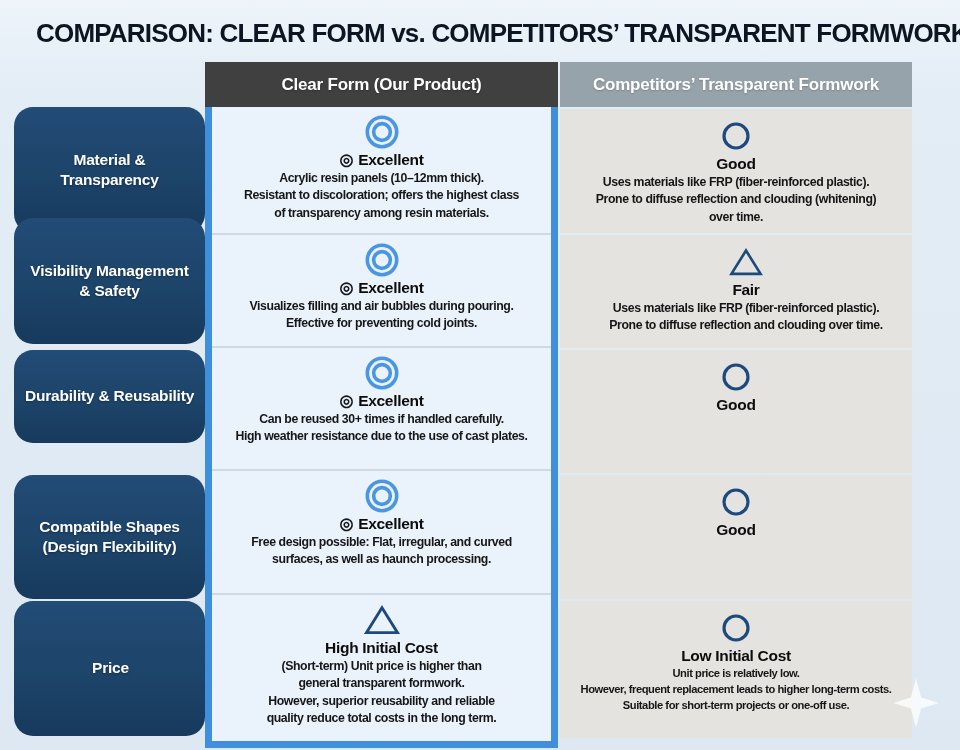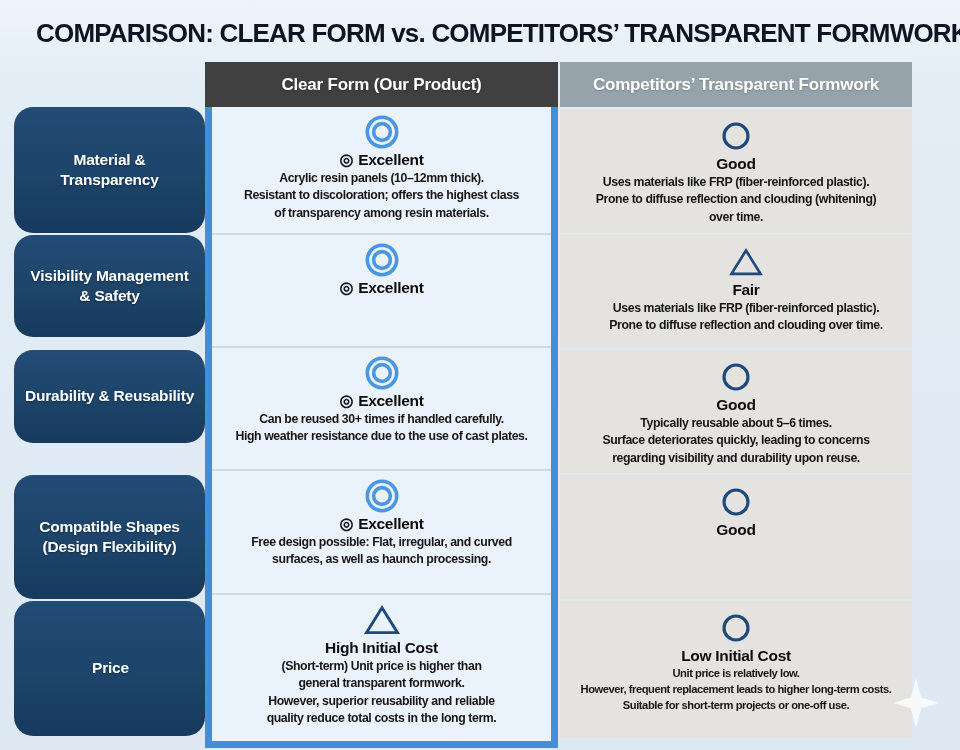--- a/index.html
+++ b/index.html
@@ -24,21 +24,21 @@
     position:absolute; left:0; width:191px;
     background: linear-gradient(180deg,#224b76 0%, #1d4469 55%, #173a5e 100%);
     display:flex; align-items:center; justify-content:center; text-align:center;
     color:#fff; font-weight:bold; font-size:15.5px; line-height:1.3;
     letter-spacing:-0.2px; padding:0 10px;
     text-shadow: 0 1px 2px rgba(0,0,0,0.35);
     white-space: pre-line;
     border-radius: 19px;
   }
   .crit-1 { top:45px;  height:126px; }
-  .crit-2 { top:173px; height:102px; }
+  .crit-2 { top:156px; height:126px; }
   .crit-3 { top:288px; height:93px; }
   .crit-4 { top:413px; height:124px; }
   .crit-5 { top:539px; height:135px;padding-left:12px; }
 
   
   .clear-col { position:absolute; left:191px; top:0; width:353px; height:686px; }
   .clear-header {
     height:45px; background:#404040; color:#fff; font-weight:bold; font-size:17px;
     display:flex; align-items:center; justify-content:center; letter-spacing:-0.2px;
     text-shadow:0 1px 2px rgba(0,0,0,0.25);
@@ -134,20 +134,22 @@
         <span class="icon-box">
           <svg width="36" height="36" viewBox="0 0 38 38">
               <circle cx="19" cy="19" r="15.5" fill="none" stroke="#4a96e0" stroke-width="3.8"></circle>
               <circle cx="19" cy="19" r="8.8" fill="none" stroke="#4a96e0" stroke-width="3.8"></circle>
             </svg>
         </span>
         <div class="rating">
           <span class="glyph">◎</span>
           <span>Excellent</span>
         </div>
+        <div class="desc">Visualizes filling and air bubbles during pouring.
+Effective for preventing cold joints.</div>
       </div>
 
       <div class="clear-cell cc-3">
         <span class="icon-box">
           <svg width="36" height="36" viewBox="0 0 38 38">
               <circle cx="19" cy="19" r="15.5" fill="none" stroke="#4a96e0" stroke-width="3.8"></circle>
               <circle cx="19" cy="19" r="8.8" fill="none" stroke="#4a96e0" stroke-width="3.8"></circle>
             </svg>
         </span>
         <div class="rating">
@@ -223,23 +225,20 @@
 
     <div class="comp-cell pc-3">
       <span class="icon-box">
         <svg width="30" height="30" viewBox="0 0 32 32">
             <circle cx="16" cy="16" r="12.8" fill="none" stroke="#1d4a7c" stroke-width="3.4"></circle>
           </svg>
       </span>
       <div class="rating">
         <span>Good</span>
       </div>
-      <div class="desc">Typically reusable about 5–6 times.
-Surface deteriorates quickly, leading to concerns
-regarding visibility and durability upon reuse.</div>
     </div>
 
     <div class="comp-cell pc-4">
       <span class="icon-box">
         <svg width="30" height="30" viewBox="0 0 32 32">
             <circle cx="16" cy="16" r="12.8" fill="none" stroke="#1d4a7c" stroke-width="3.4"></circle>
           </svg>
       </span>
       <div class="rating">
         <span>Good</span>

